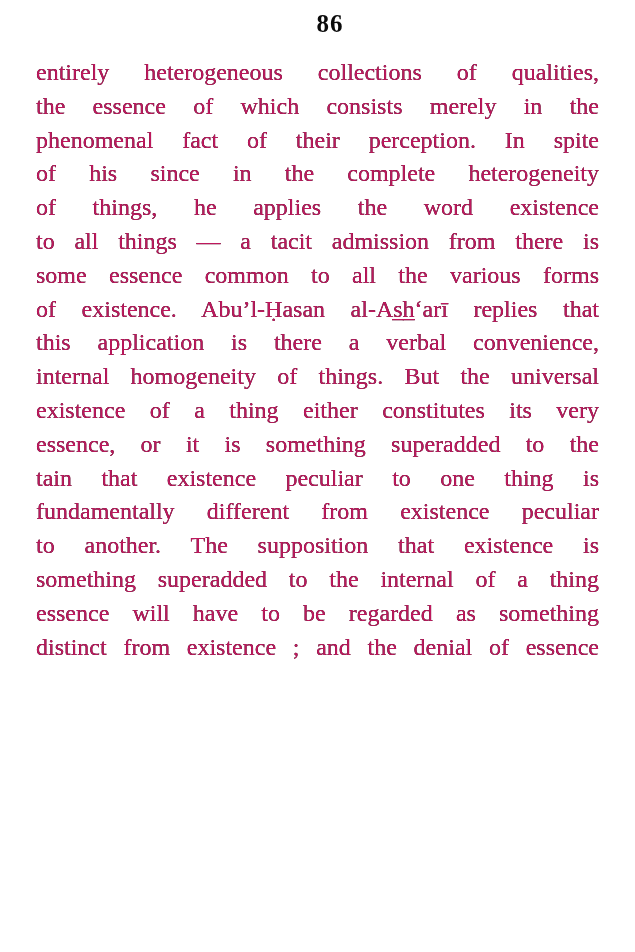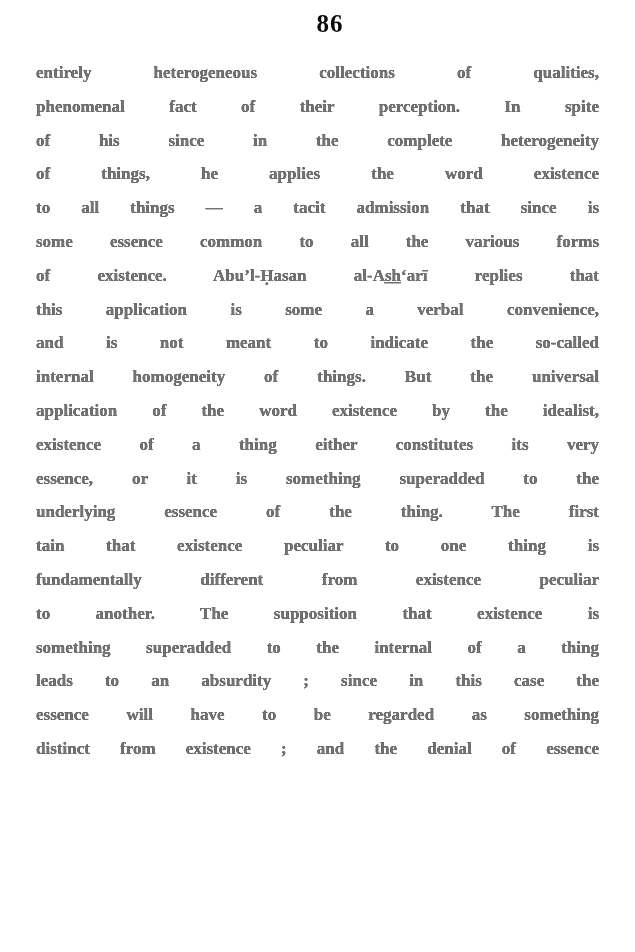--- a/index.html
+++ b/index.html
@@ -32,54 +32,51 @@
     letter-spacing: 1px;
     color: #0b0b0b;
   }
   .text-block {
     position: absolute;
     top: 56px;
     left: 36px;
     width: 563px;
   }
   .text-line {
-    font-size: 17px;
+    font-size: 24px;
     line-height: 33.8px;
     height: 33.8px;
     white-space: nowrap;
     text-align: justify;
     text-align-last: justify;
     -moz-text-align-last: justify;
-    font-weight: 700;
-    color: #737373;
+    font-weight: 400;
+    color: #be185d;
     
     text-shadow: 0 0 0.4px #0b0b0b;
   }
 </style>
 </head>
 <body>
 
 <div class="page">
   <div class="page-number">86</div>
   <div class="text-block">
       <div class="text-line">entirely heterogeneous collections of qualities,</div>
+      <div class="text-line">the essence of which consists merely in the</div>
       <div class="text-line">phenomenal fact of their perception. In spite</div>
       <div class="text-line">of his since in the complete heterogeneity</div>
       <div class="text-line">of things, he applies the word existence</div>
-      <div class="text-line">to all things — a tacit admission that since is</div>
+      <div class="text-line">to all things — a tacit admission from there is</div>
       <div class="text-line">some essence common to all the various forms</div>
       <div class="text-line">of existence. Abu’l-Ḥasan al-As̲h̲‘arī replies that</div>
-      <div class="text-line">this application is some a verbal convenience,</div>
-      <div class="text-line">and is not meant to indicate the so-called</div>
+      <div class="text-line">this application is there a verbal convenience,</div>
       <div class="text-line">internal homogeneity of things. But the universal</div>
-      <div class="text-line">application of the word existence by the idealist,</div>
       <div class="text-line">existence of a thing either constitutes its very</div>
       <div class="text-line">essence, or it is something superadded to the</div>
-      <div class="text-line">underlying essence of the thing. The first</div>
       <div class="text-line">tain that existence peculiar to one thing is</div>
       <div class="text-line">fundamentally different from existence peculiar</div>
       <div class="text-line">to another. The supposition that existence is</div>
       <div class="text-line">something superadded to the internal of a thing</div>
-      <div class="text-line">leads to an absurdity ; since in this case the</div>
       <div class="text-line">essence will have to be regarded as something</div>
       <div class="text-line">distinct from existence ; and the denial of essence</div>
     </div>
 </div>
 
 </body></html>

